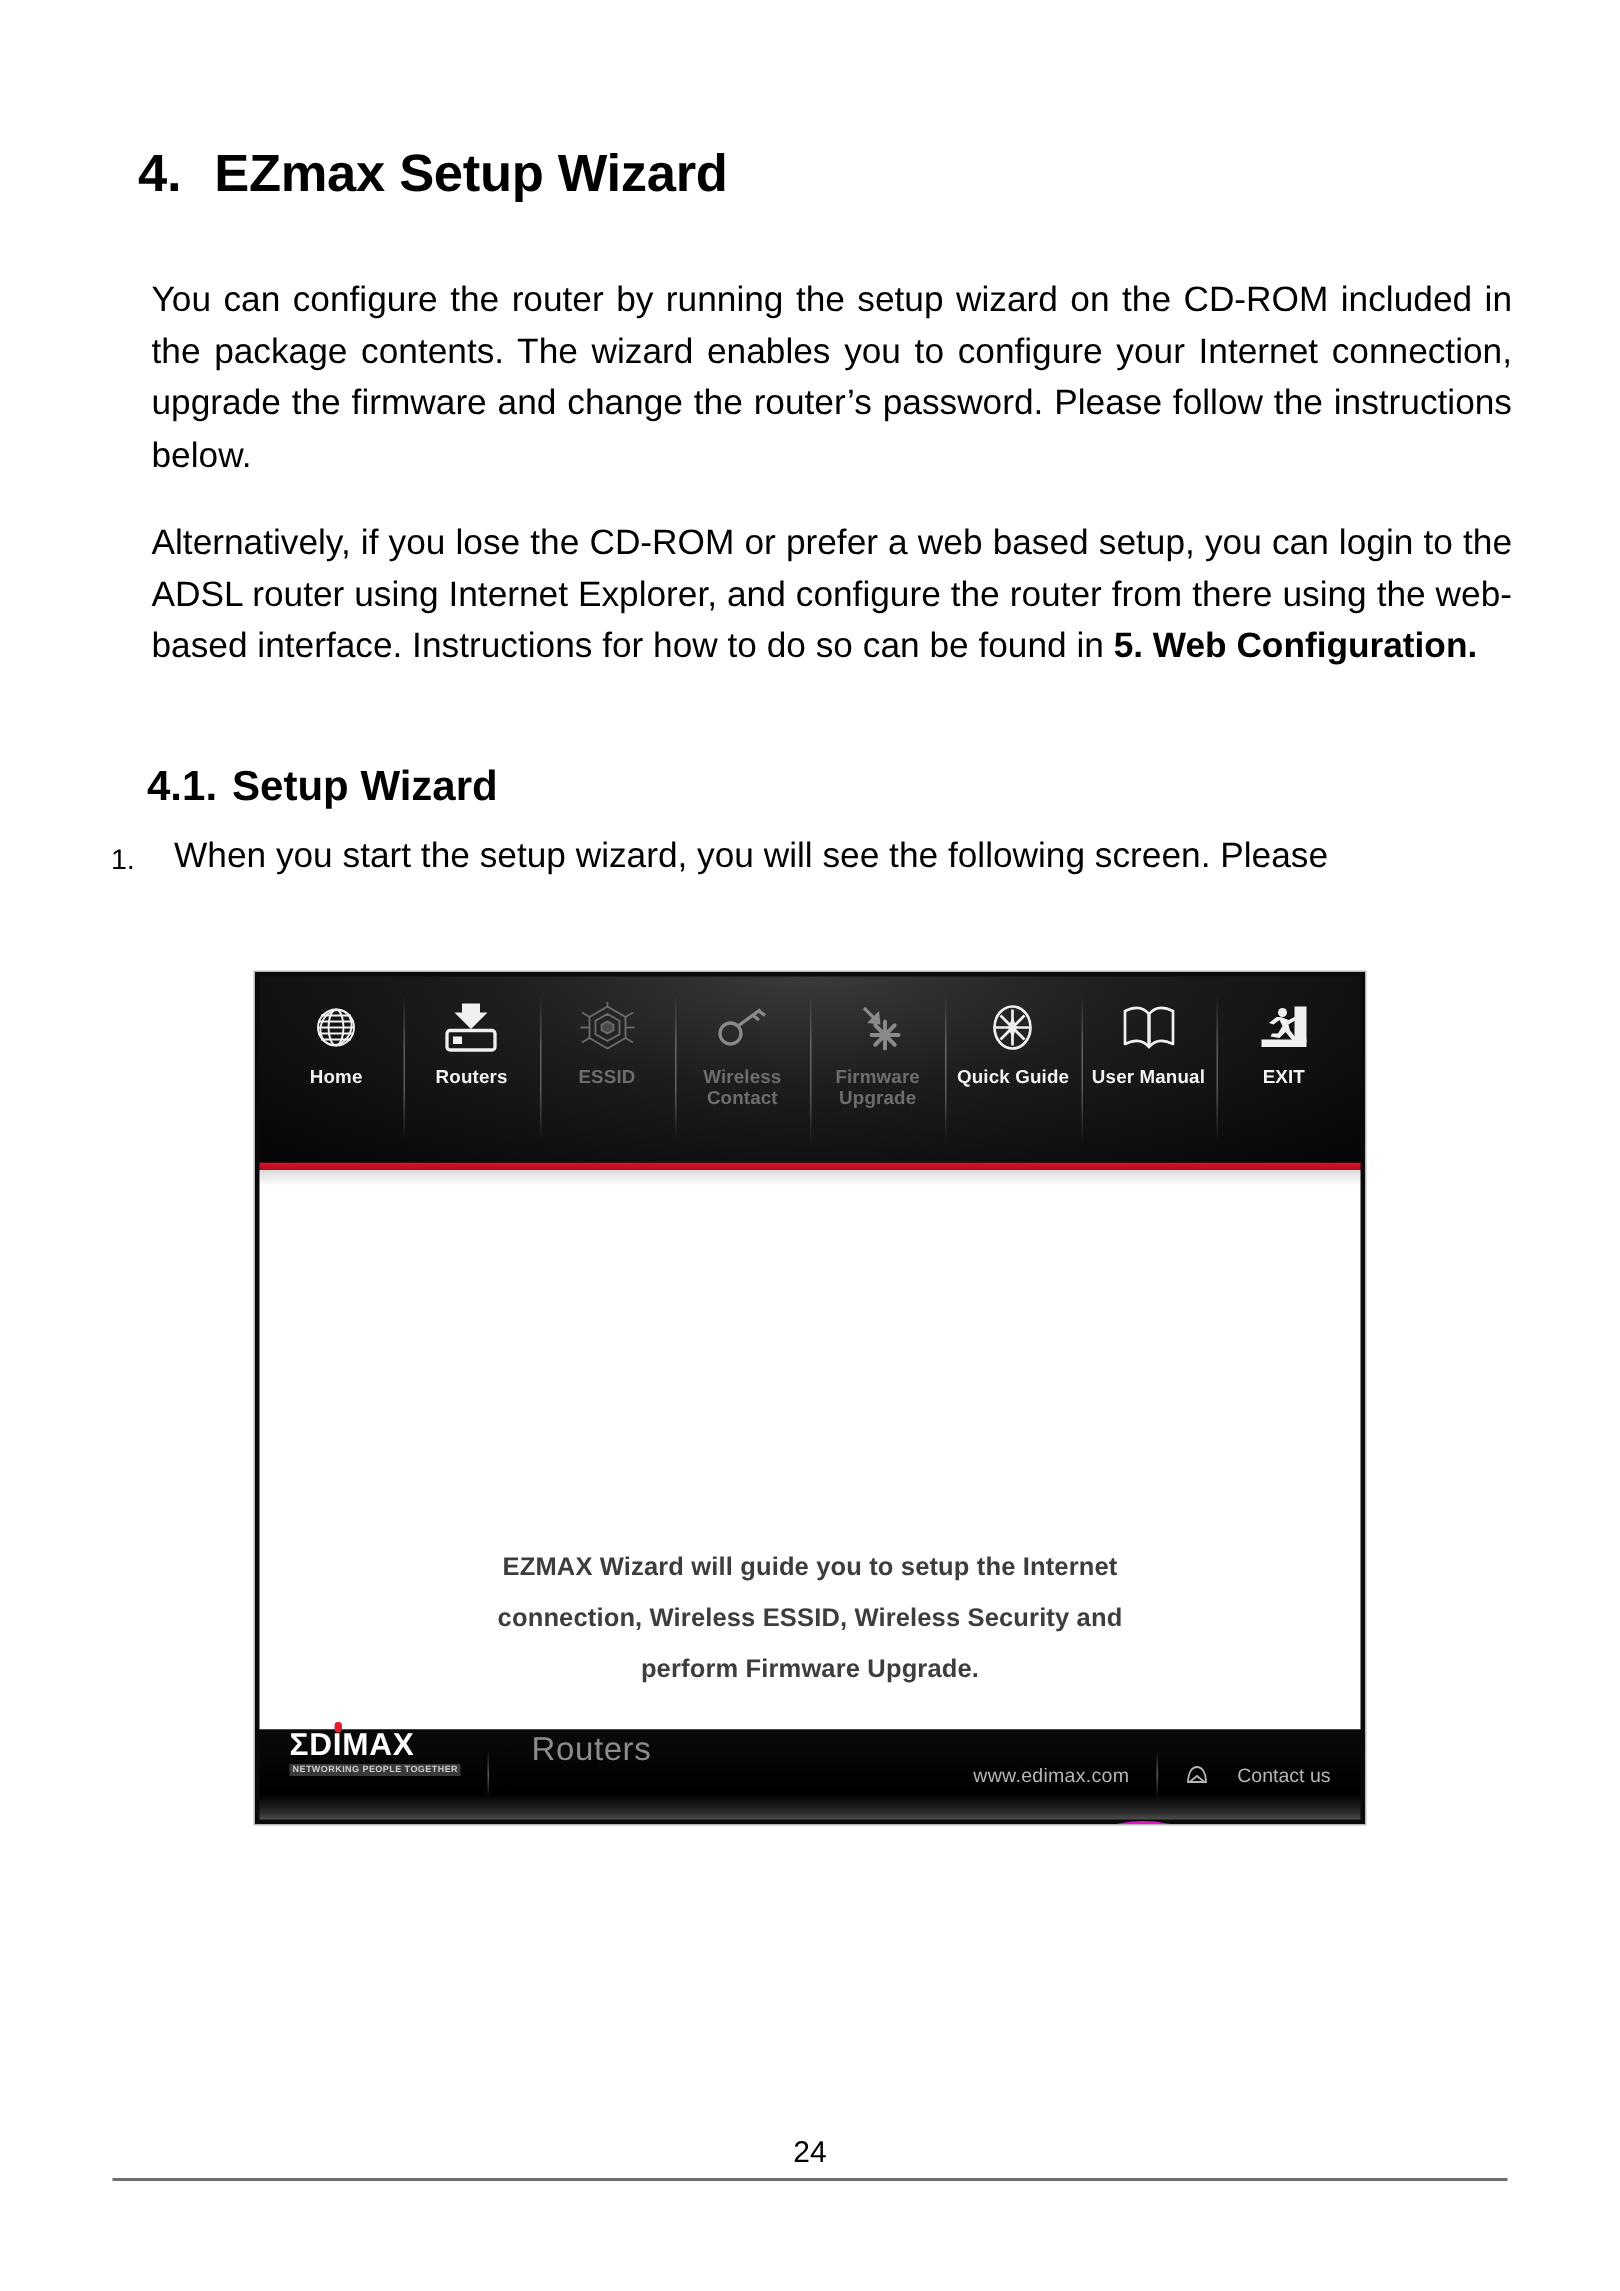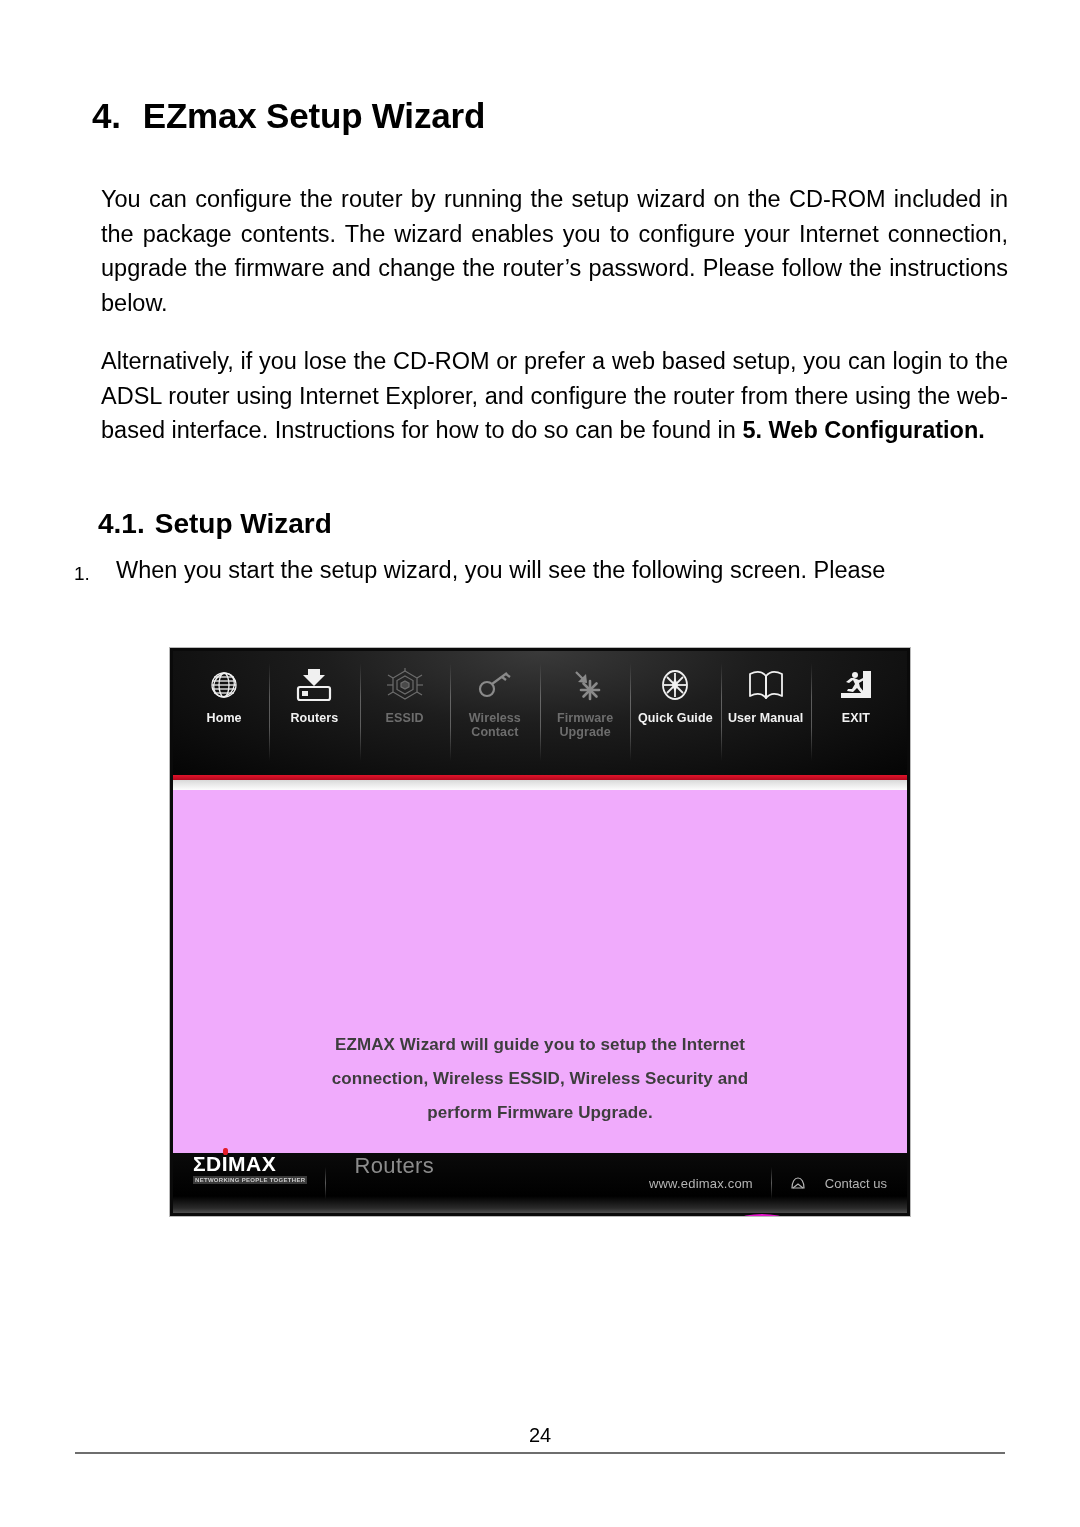--- a/index.html
+++ b/index.html
@@ -156,21 +156,21 @@
   }
   .graystrip {
     height: 10px;
     background: linear-gradient(to bottom, #d9d9d9 0%, #efefef 60%, #fdfdfd 100%);
     flex: 0 0 auto;
   }
 
   
   .shot-body {
     flex: 1 1 auto;
-    background: #f0abfc;
+    background: #ffffff;
     position: relative;
   }
   .shot-msg {
     position: absolute;
     left: 0;
     right: 0;
     top: 238px;
     text-align: center;
     font-size: 17px;
     font-weight: bold;

